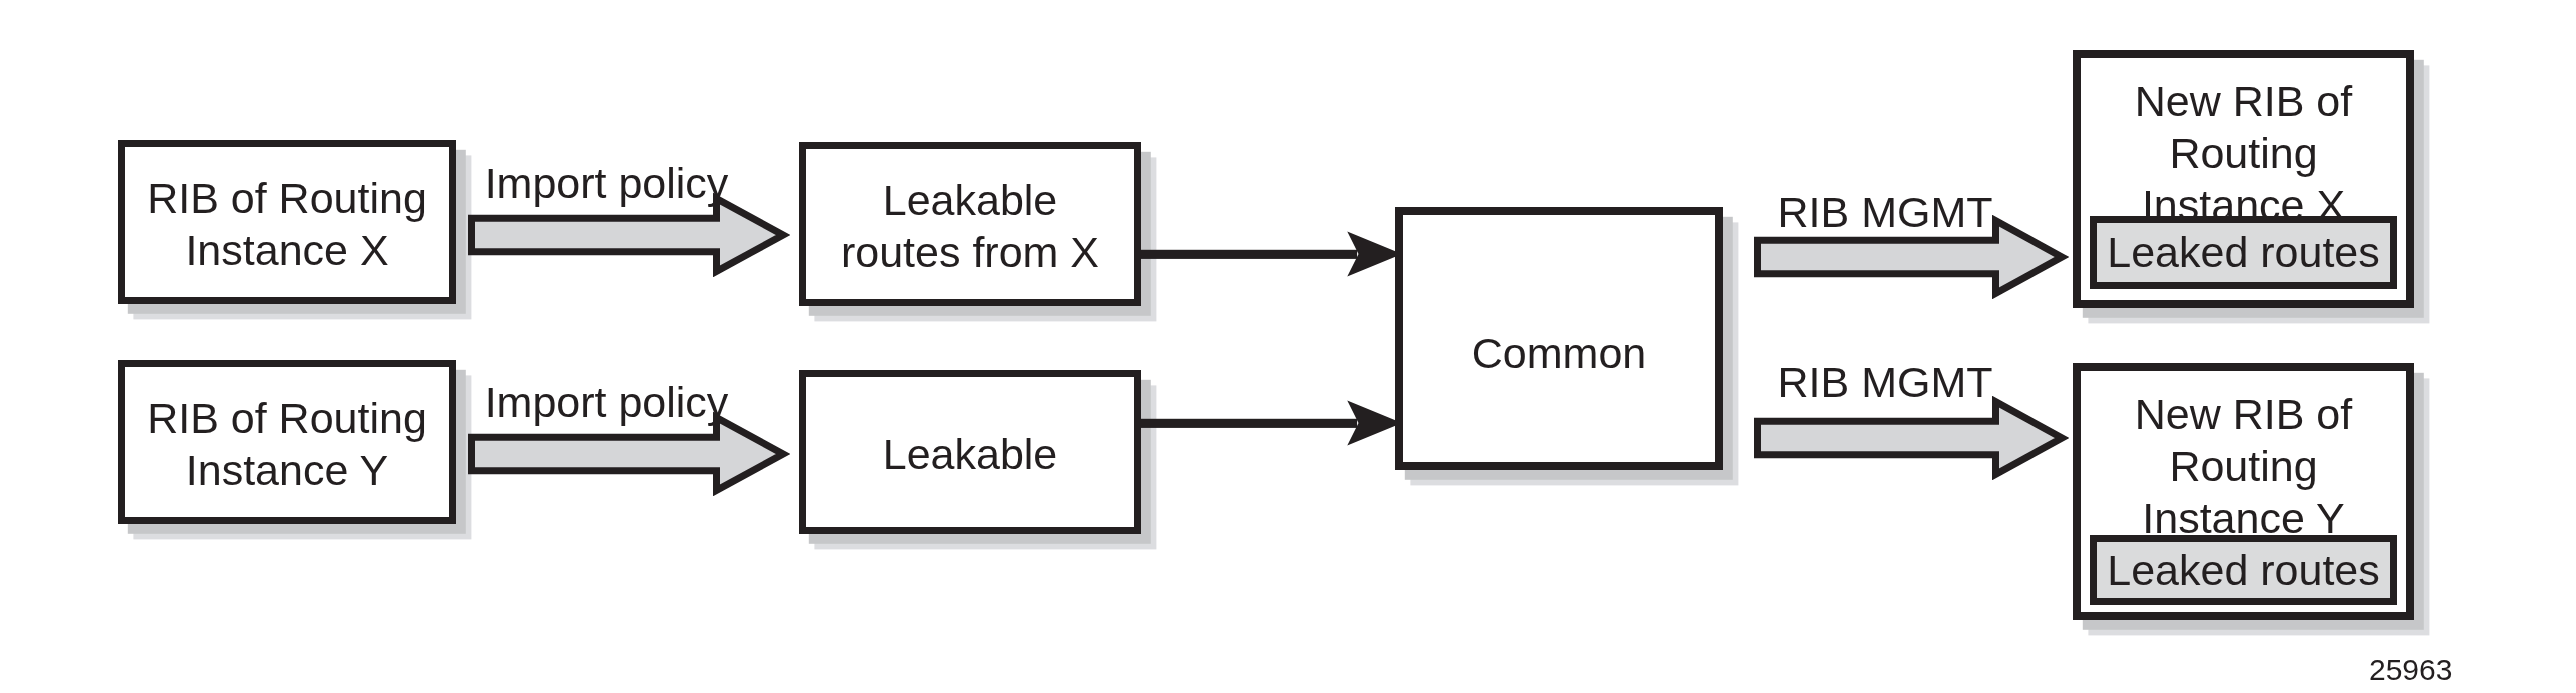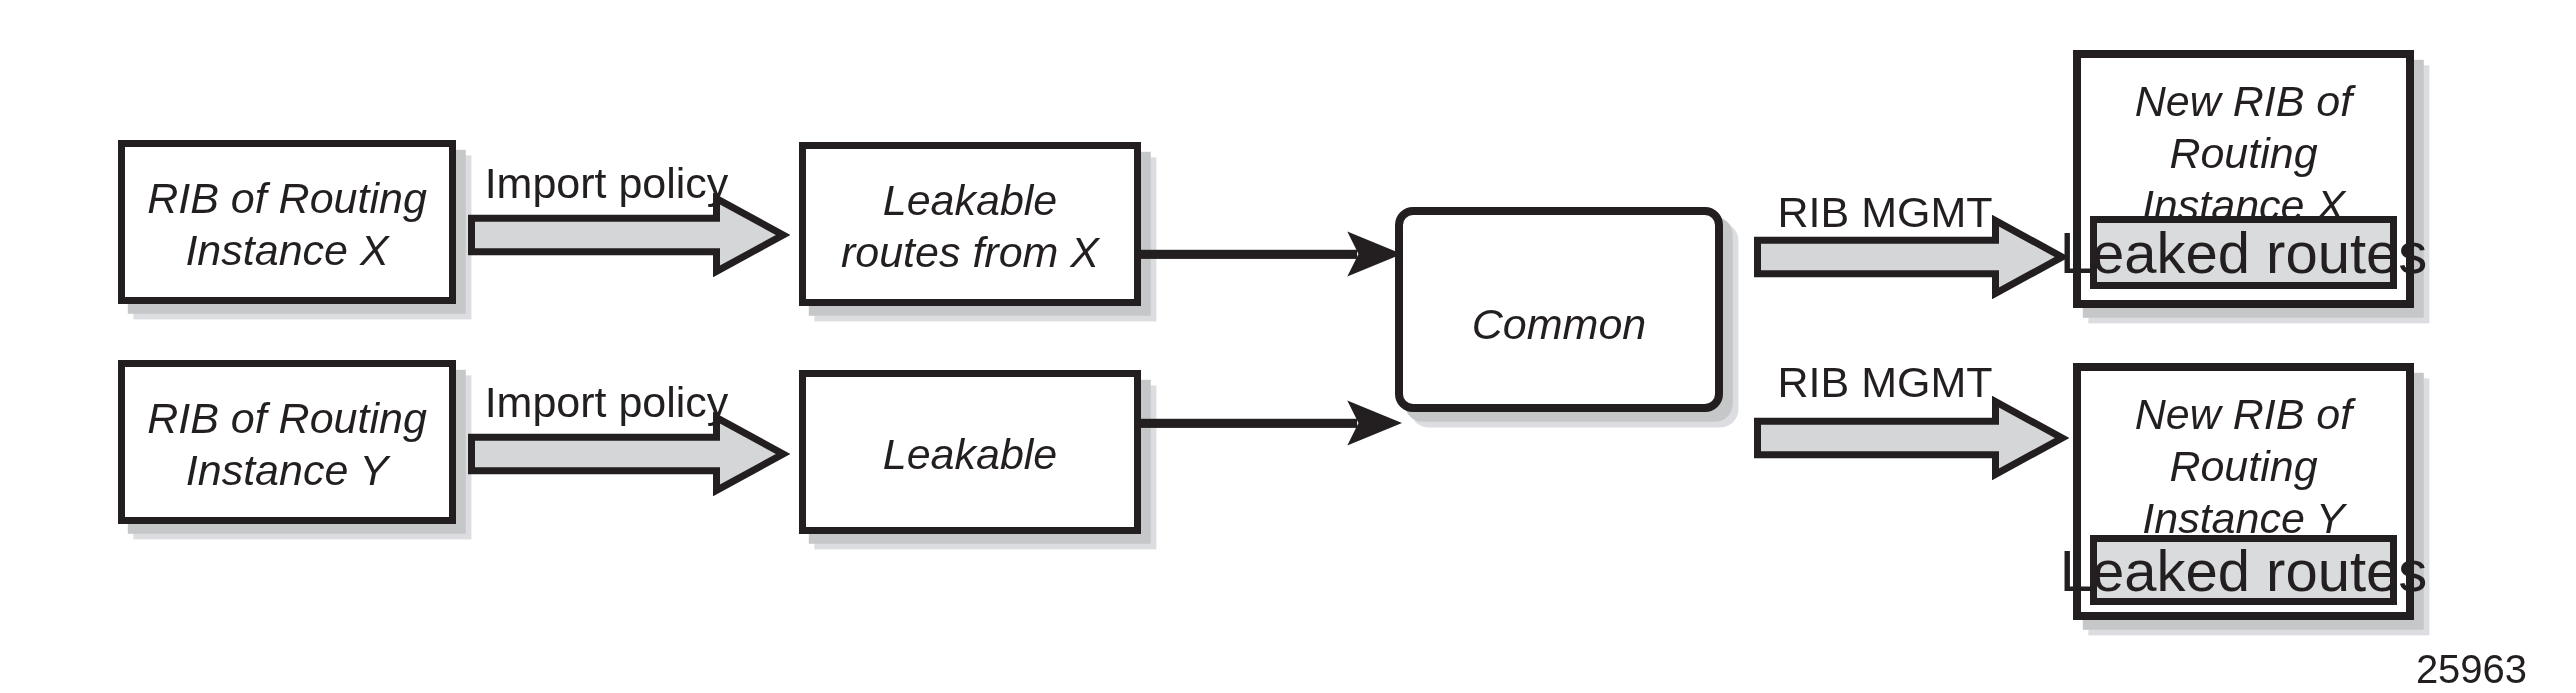--- a/index.html
+++ b/index.html
@@ -30,50 +30,50 @@
     flex-direction: column;
     align-items: center;
     justify-content: center;
     text-align: center;
     font-size: 43px;
     line-height: 52px;
     padding-top: 3px;
   }
   .node--thick { border-width: 8.4px; }
   .node--dest { justify-content: flex-start; padding-top: 17px; }
-  .node-line { width: 100%; white-space: nowrap; font-style: italic; }
+  .node-line { width: 100%; white-space: nowrap; }
   .inner-panel {
     position: absolute;
     left: 9px;
     right: 9px;
     border: 7px solid var(--ink);
     background: var(--panel-fill);
     display: flex;
     align-items: center;
     justify-content: center;
     text-align: center;
-    font-size: 58px;
+    font-size: 43px;
     line-height: 43px;
     white-space: nowrap;
   }
   .flow-label {
     position: absolute;
     font-size: 43px;
     line-height: 53px;
     text-align: center;
     white-space: nowrap;
   }
   .arrow-svg { position: absolute; display: block; }
   .fig-number {
     position: absolute;
     left: 2369px;
     top: 652px;
     width: 205px;
-    text-align: center;
-    font-size: 40px;
+    text-align: left;
+    font-size: 30px;
     line-height: 35px;
   }
 </style>
 </head>
 <body>
 
 <div class="canvas">
 
   <div class="node" style="left:118px; top:140px; width:338px; height:164px;">
     <div class="node-line">RIB of Routing</div>
@@ -105,21 +105,21 @@
 
   <svg class="arrow-svg" style="left:1141px; top:228px;" width="261" height="52" viewBox="0 0 372 74">
     <rect x="0" y="31" width="308" height="13" fill="var(--ink)"></rect>
     <polygon points="294,5 372,37 294,69 310,37" fill="var(--ink)"></polygon>
   </svg>
   <svg class="arrow-svg" style="left:1141px; top:397px;" width="261" height="52" viewBox="0 0 372 74">
     <rect x="0" y="31" width="308" height="13" fill="var(--ink)"></rect>
     <polygon points="294,5 372,37 294,69 310,37" fill="var(--ink)"></polygon>
   </svg>
 
-  <div class="node node--thick" style="left:1395px; top:207px; width:328px; height:205px; padding-top:28px;border-radius:18px;">
+  <div class="node node--thick" style="left:1395px; top:207px; width:328px; height:263px; padding-top:28px;">
     <div class="node-line">Common</div>
   </div>
 
   <div class="flow-label" style="left:1738px; top:186px; width:294px;">RIB MGMT</div>
   <svg class="arrow-svg" style="left:1754px; top:215px;" width="315" height="84" viewBox="0 0 450 120">
     <polygon points="5,36 345,36 345,8 440,60 345,112 345,84 5,84" fill="var(--arrow-fill)" stroke="var(--ink)" stroke-width="10" stroke-miterlimit="12"></polygon>
   </svg>
 
   <div class="flow-label" style="left:1738px; top:356px; width:294px;">RIB MGMT</div>
   <svg class="arrow-svg" style="left:1754px; top:396px;" width="315" height="84" viewBox="0 0 450 120">

